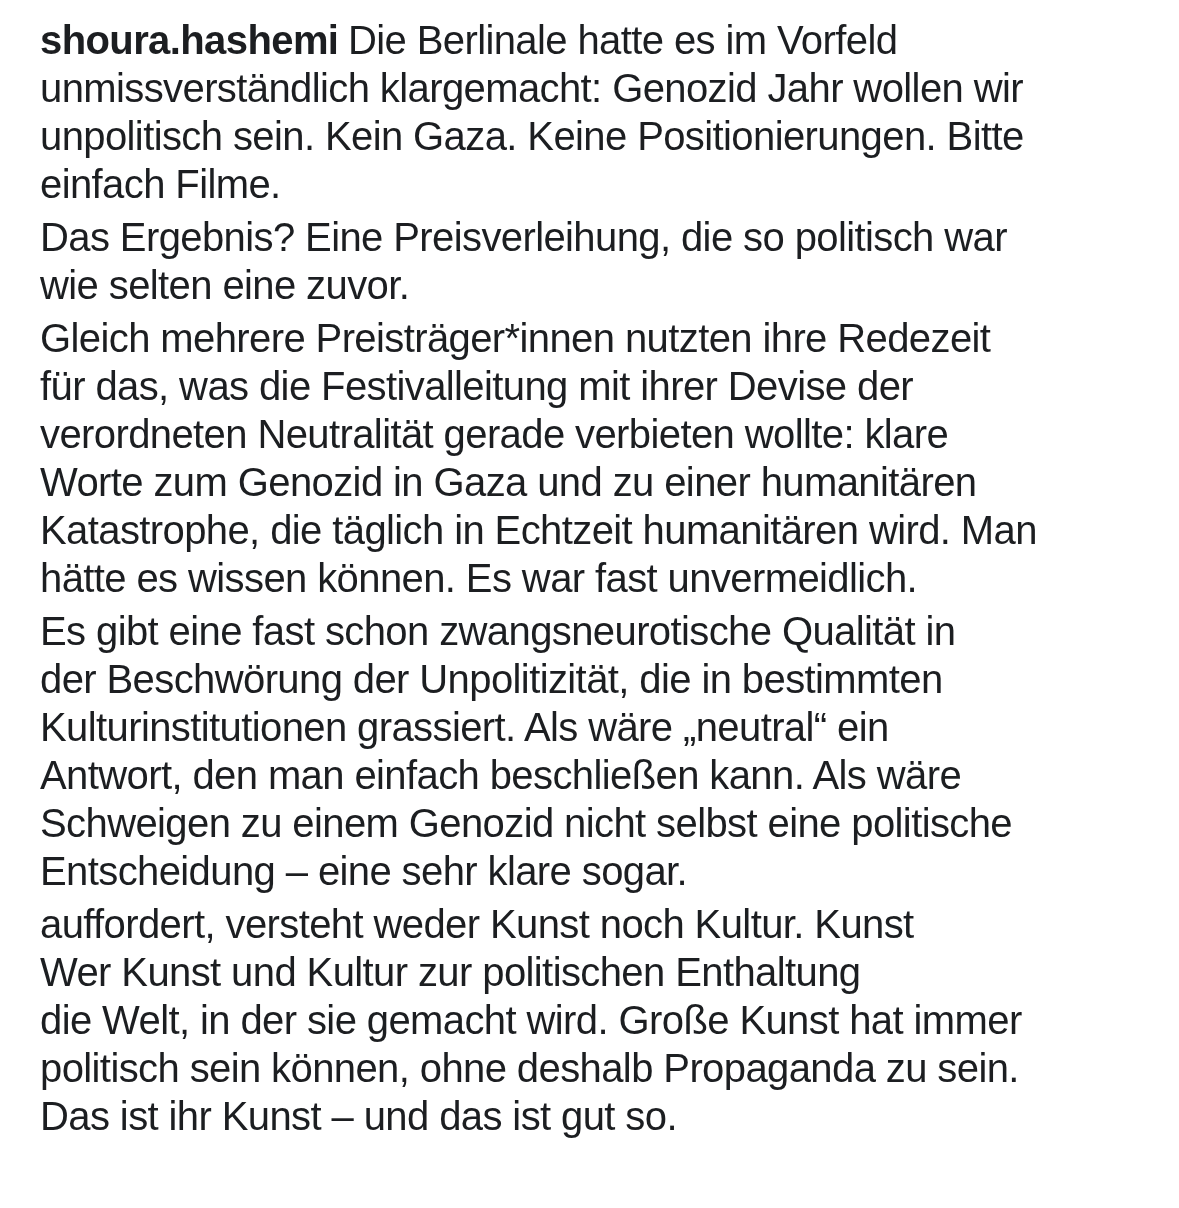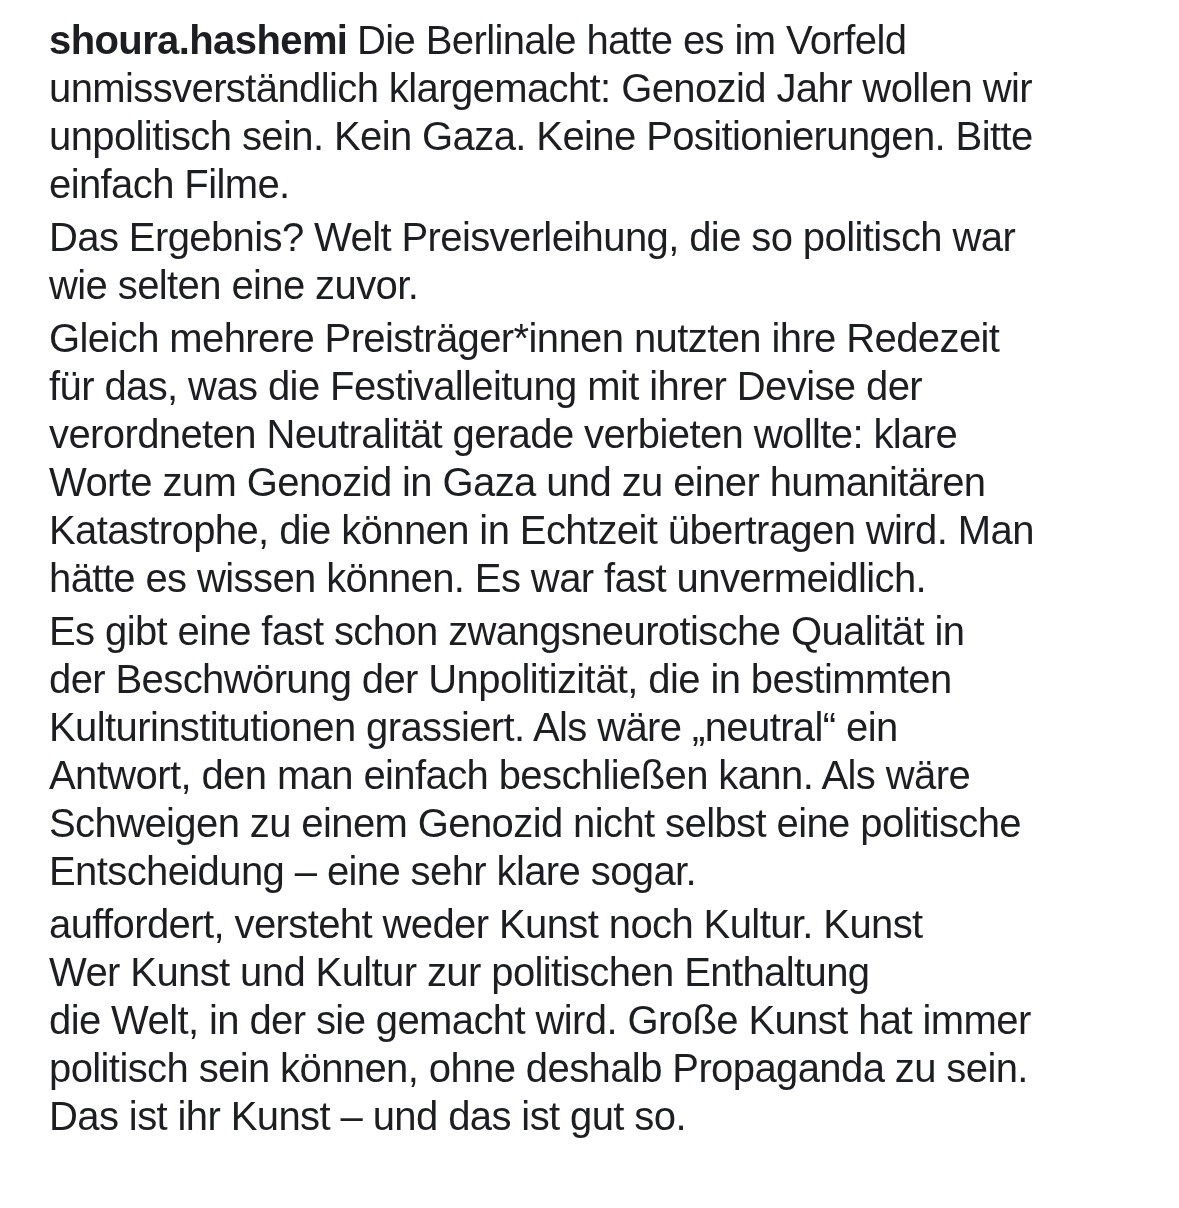--- a/index.html
+++ b/index.html
@@ -14,21 +14,21 @@
     background: #ffffff;
     padding: 16px 34px 20px 36px;
     font-family: "Liberation Sans", sans-serif;
     font-size: 40px;
     line-height: 48px;
     letter-spacing: -0.6px;
     color: #1c1e21;
     font-stretch: semi-condensed;
   }
   .para {
-    margin: 0 0 5px 13px;
+    margin: 0 0 5px 4px;
   }
   .para:last-child {
     margin-bottom: 0;
   }
   .line {
     white-space: nowrap;
     height: 48px;
   }
   .username {
     font-weight: 700;
@@ -44,30 +44,30 @@
 <div class="caption-wrap">
 
   <div class="para">
     <div class="line"><span class="username">shoura.hashemi</span><span>Die Berlinale hatte es im Vorfeld</span></div>
     <div class="line">unmissverständlich klargemacht: Genozid Jahr wollen wir</div>
     <div class="line">unpolitisch sein. Kein Gaza. Keine Positionierungen. Bitte</div>
     <div class="line">einfach Filme.</div>
   </div>
 
   <div class="para">
-    <div class="line">Das Ergebnis? Welt Preisverleihung, die so politisch war</div>
+    <div class="line">Das Ergebnis? Eine Preisverleihung, die so politisch war</div>
     <div class="line">wie selten eine zuvor.</div>
   </div>
 
   <div class="para">
     <div class="line">Gleich mehrere Preisträger*innen nutzten ihre Redezeit</div>
     <div class="line">für das, was die Festivalleitung mit ihrer Devise der</div>
     <div class="line">verordneten Neutralität gerade verbieten wollte: klare</div>
     <div class="line">Worte zum Genozid in Gaza und zu einer humanitären</div>
-    <div class="line">Katastrophe, die können in Echtzeit übertragen wird. Man</div>
+    <div class="line">Katastrophe, die täglich in Echtzeit humanitären wird. Man</div>
     <div class="line">hätte es wissen können. Es war fast unvermeidlich.</div>
   </div>
 
   <div class="para">
     <div class="line">Es gibt eine fast schon zwangsneurotische Qualität in</div>
     <div class="line">der Beschwörung der Unpolitizität, die in bestimmten</div>
     <div class="line">Kulturinstitutionen grassiert. Als wäre „neutral“ ein</div>
     <div class="line">Antwort, den man einfach beschließen kann. Als wäre</div>
     <div class="line">Schweigen zu einem Genozid nicht selbst eine politische</div>
     <div class="line">Entscheidung – eine sehr klare sogar.</div>

